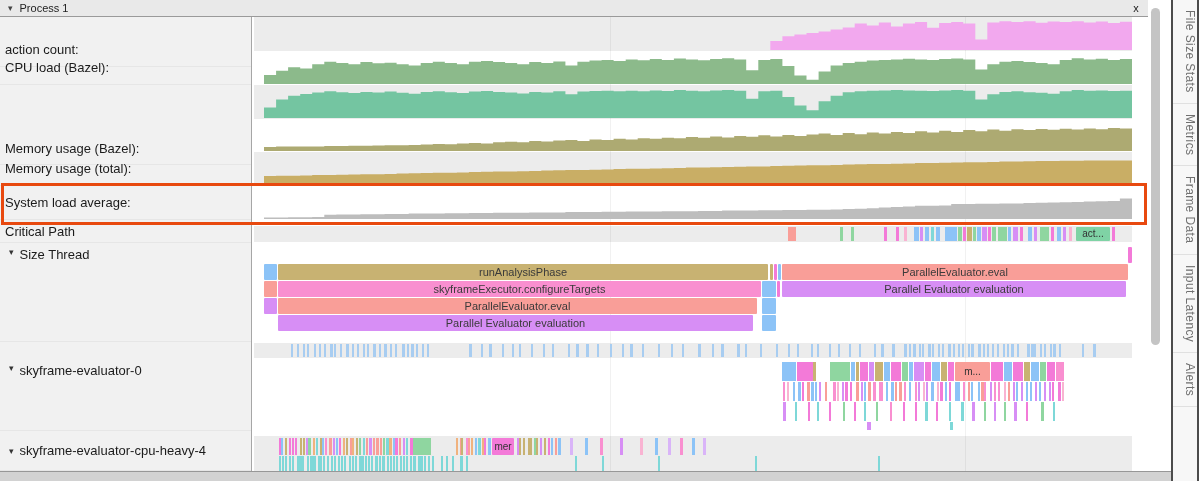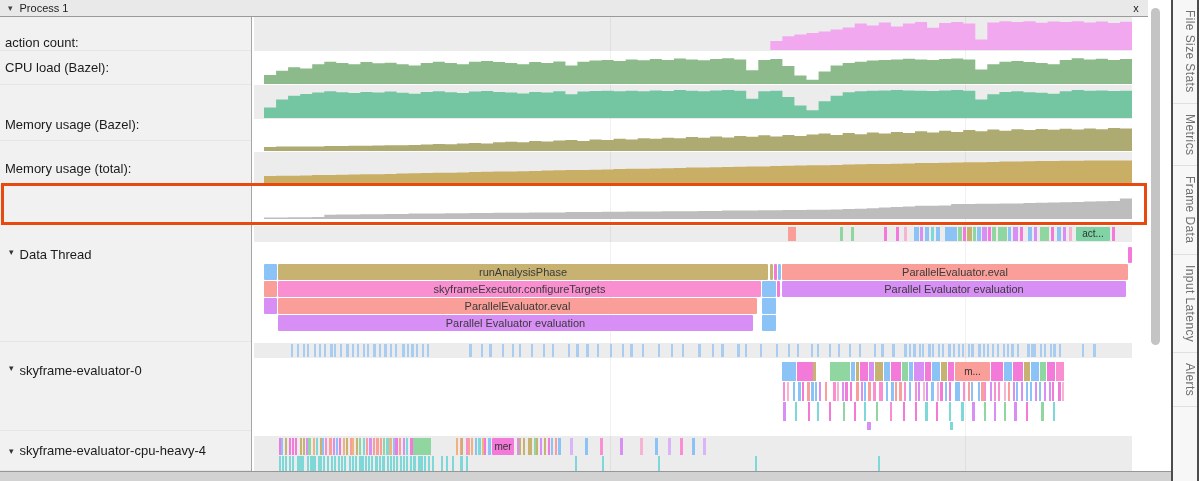--- a/index.html
+++ b/index.html
@@ -52,35 +52,41 @@
 
 <div id="stage">
 
   <div id="header">
     <span class="tri">▾</span>
     <span class="title">Process 1</span>
   </div>
   <div id="close-x">x</div>
 
   <div id="labelcol">
-      <div class="label-row label-plain" style="top: 0px; height: 34px; align-items: flex-end; padding-top: 0px;">
+      <div class="label-row label-plain" style="top: 16px; height: 34px; align-items: center; padding-top: 0px;">
         <span class="txt">action count:</span>
       </div>
       <div class="label-row label-plain" style="top: 34px; height: 34px; align-items: center; padding-top: 0px;">
         <span class="txt">CPU load (Bazel):</span>
       </div>
-      <div class="label-row label-plain" style="top: 91px; height: 33px; align-items: center; padding-top: 0px;">
+      <div class="label-row label-plain" style="top: 115px; height: 33px; align-items: center; padding-top: 0px;">
         <span class="txt">Memory usage (Bazel):</span>
       </div>
       <div class="label-row label-plain" style="top: 135px; height: 34px; align-items: center; padding-top: 0px;">
         <span class="txt">Memory usage (total):</span>
       </div>
+      <div class="label-row label-plain" style="top: 169px; height: 34px; align-items: center; padding-top: 0px;">
+        <span class="txt">System load average:</span>
+      </div>
+      <div class="label-row label-plain" style="top: 203px; height: 23px; align-items: flex-start; padding-top: 4px;">
+        <span class="txt">Critical Path</span>
+      </div>
       <div class="label-row" style="top: 226px; height: 99px; align-items: flex-start; padding-top: 4px;">
         <span class="tri">▾</span>
-        <span class="txt">Data Thread</span>
+        <span class="txt">Size Thread</span>
       </div>
       <div class="label-row" style="top: 342px; height: 72px; align-items: flex-start; padding-top: 4px;">
         <span class="tri">▾</span>
         <span class="txt">skyframe-evaluator-0</span>
       </div>
       <div class="label-row" style="top: 414px; height: 40px; align-items: center; padding-top: 0px;">
         <span class="tri">▾</span>
         <span class="txt">skyframe-evaluator-cpu-heavy-4</span>
       </div>
     </div>

